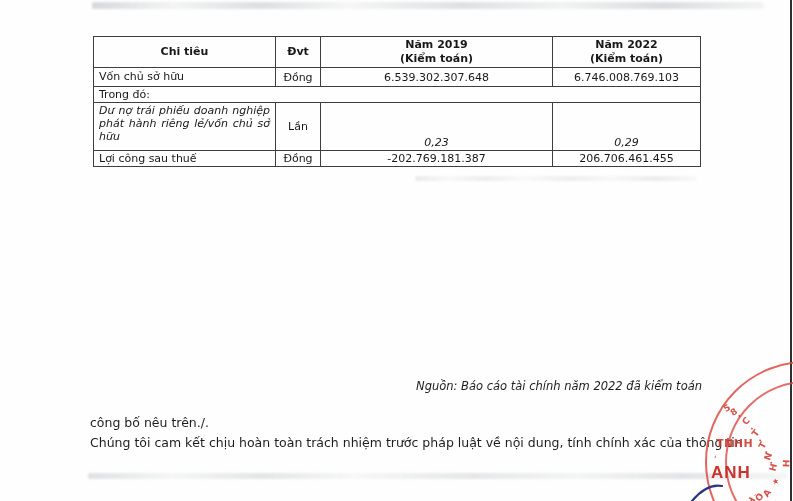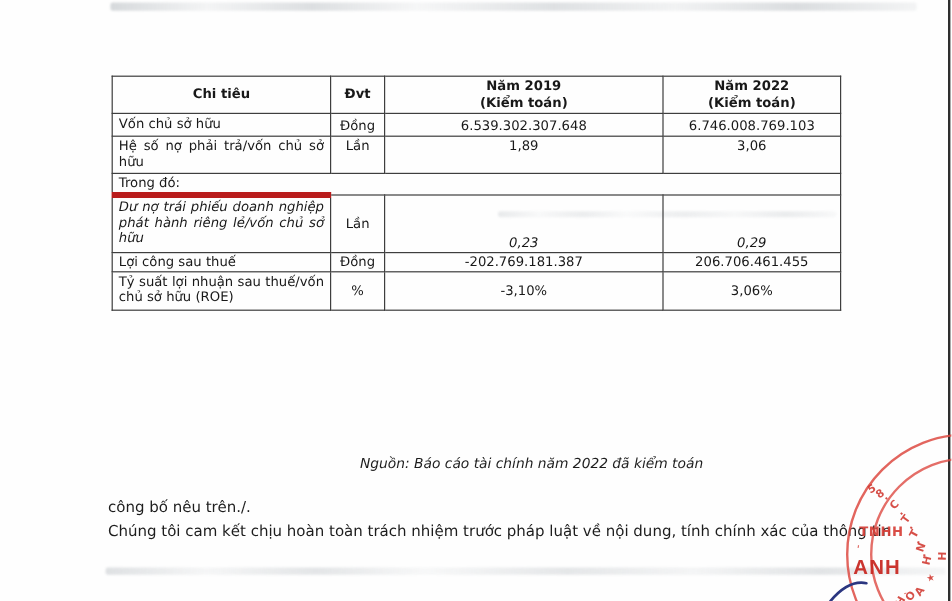--- a/index.html
+++ b/index.html
@@ -22,21 +22,21 @@
     filter:blur(1px);
     border-radius:2px;
   }
   .smudge-top{left:92px;top:2px;width:672px;height:7px;}
   .smudge-mid{left:415px;top:176px;width:282px;height:5px;opacity:.55;}
   .smudge-bottom{left:88px;top:473px;width:700px;height:6px;opacity:.8;}
   .edge-line{position:absolute;left:790px;top:0;width:2px;height:501px;background:#2e2e2e;}
 
   
   table.fin{
-    position:absolute;left:93px;top:63px;
+    position:absolute;left:93px;top:36px;
     width:607px;border-collapse:collapse;table-layout:fixed;
     font-size:11px;line-height:13px;color:#181818;
   }
   table.fin td,table.fin th{
     border:1px solid #3e3e3e;
     padding:1px 5px;
     overflow:hidden;
   }
   th{font-weight:bold;text-align:center;vertical-align:middle;line-height:14px;}
   th span{display:block;}
@@ -49,21 +49,21 @@
   td.v-mid{vertical-align:middle;}
   td.v-bot{vertical-align:bottom;padding-bottom:4px;}
   tr.sub td{font-style:italic;}
   td.group{border-bottom:none;padding-top:2px;vertical-align:top;margin-top:16px;}
   tr.sub td{border-top:none;}
   td.combined{text-align:center;vertical-align:middle;font-size:11.5px;}
 
   
   .source-note{
     position:absolute;left:300px;top:379px;width:402px;
-    font-style:italic;font-size:11.5px;color:#1d1d1d;
+    text-align:right;font-style:italic;font-size:11.5px;color:#1d1d1d;
   }
   .commitment{
     position:absolute;left:90px;top:413px;width:700px;
     font-size:12.5px;line-height:20px;color:#1d1d1d;
   }
   .commitment div{white-space:nowrap;}
 
   
   .stamp{position:absolute;left:705px;top:361px;width:202px;height:202px;color:#dd4a42;}
   .stamp .ring-outer{
@@ -123,46 +123,34 @@
         <span>Năm 2022</span>
         <span>(Kiểm toán)</span>
       </th>
     </tr>
     <tr style="height:19px">
       <td class="lbl" style="padding-top:2px">Vốn chủ sở hữu</td>
       <td class="unit u-mid">Đồng</td>
       <td class="val v-mid">6.539.302.307.648</td>
       <td class="val v-mid">6.746.008.769.103</td>
     </tr>
-    <tr style="height:31px">
-      <td class="lbl">Hệ số nợ phải trả/vốn chủ sở hữu</td>
-      <td class="unit u-top">Lần</td>
-      <td class="val v-top">1,89</td>
-      <td class="val v-top">3,06</td>
-    </tr>
     <tr style="height:16px">
       <td class="group" colspan="4">Trong đó:</td>
     </tr>
     <tr class="sub" style="height:48px">
-      <td class="lbl" style="border-top:5px solid #b91c1c">Dư nợ trái phiếu doanh nghiệp phát hành riêng lẻ/vốn chủ sở hữu</td>
+      <td class="lbl" style="border-top:1px solid #b91c1c">Dư nợ trái phiếu doanh nghiệp phát hành riêng lẻ/vốn chủ sở hữu</td>
       <td class="unit u-mid" style="font-style:normal;border-top:1px solid #3e3e3e">Lần</td>
       <td class="val v-bot" style="border-top:1px solid #3e3e3e">0,23</td>
       <td class="val v-bot" style="border-top:1px solid #3e3e3e">0,29</td>
     </tr>
     <tr style="height:15px">
       <td class="lbl" style="padding-top:1px">Lợi công sau thuế</td>
       <td class="unit u-mid">Đồng</td>
       <td class="val v-mid">-202.769.181.387</td>
       <td class="val v-mid">206.706.461.455</td>
-    </tr>
-    <tr style="height:32px">
-      <td class="lbl">Tỷ suất lợi nhuận sau thuế/vốn chủ sở hữu (ROE)</td>
-      <td class="unit u-mid">%</td>
-      <td class="val v-mid">-3,10%</td>
-      <td class="val v-mid">3,06%</td>
     </tr>
   </tbody>
     </table>
 
   <div class="source-note">Nguồn: Báo cáo tài chính năm 2022 đã kiểm toán</div>
 
   <div class="commitment">
     <div>công bố nêu trên./.</div>
     <div>Chúng tôi cam kết chịu hoàn toàn trách nhiệm trước pháp luật về nội dung, tính chính xác của thông tin</div>
   </div>

